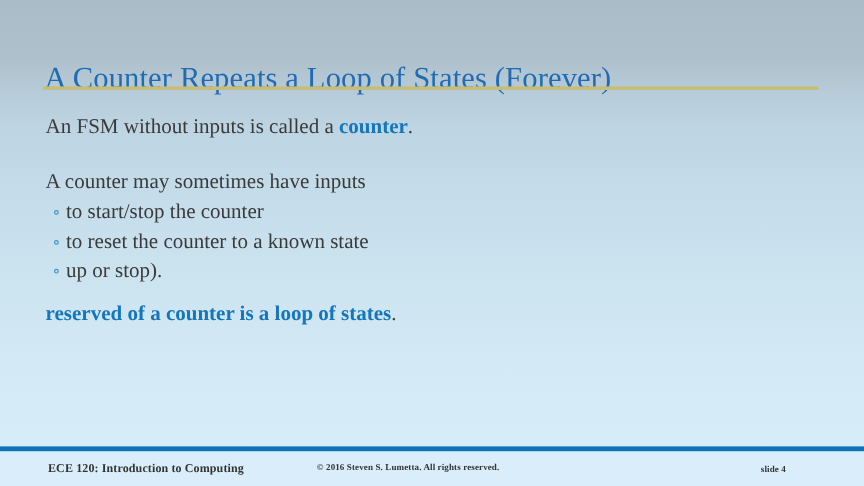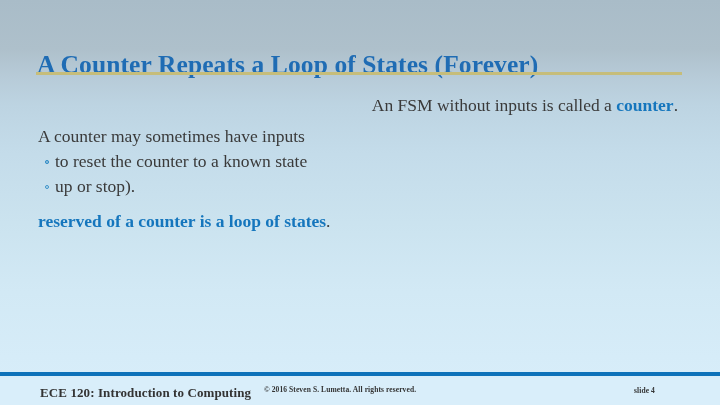--- a/index.html
+++ b/index.html
@@ -31,21 +31,21 @@
   }
 
   
   .title {
     position: absolute;
     left: 37px;
     top: 33px;
     font-size: 25.5px;
     line-height: 30px;
     color: #1f6cb4;
-    font-weight: bold;
+    font-weight: normal;
     letter-spacing: 0.1px;
     white-space: nowrap;
   }
   .title-rule {
     position: absolute;
     left: 36px;
     top: 72px;
     width: 646px;
     height: 3px;
     background: #c6bd7a;
@@ -58,21 +58,21 @@
     top: 94px;
     width: 640px;
     color: #3a3a3a;
     font-size: 17.5px;
     line-height: 23.5px;
   }
   .para {
     margin: 0 0 4px 0;
     white-space: nowrap;
   }
-  .para.p1 { margin-bottom: 7px; text-align: right; }
+  .para.p1 { margin-bottom: 22px; }
   .para.p2 { margin-bottom: 2px; }
   .bold-blue {
     color: #1576bd;
     font-weight: bold;
   }
   .bullets {
     list-style: none;
     margin: 0 0 0 0;
     padding: 0;
   }
@@ -114,21 +114,21 @@
     left: 0;
     top: 378px;
     width: 720px;
     height: 27px;
     background: #d9eefa;
   }
   .footer-left {
     position: absolute;
     left: 40px;
     top: 7px;
-    font-size: 13px;
+    font-size: 10px;
     color: #333333;
     font-weight: bold;
     letter-spacing: 0.1px;
   }
   .footer-center {
     position: absolute;
     left: 264px;
     top: 7px;
     font-size: 7.5px;
     color: #333333;
@@ -155,20 +155,21 @@
 
   <div class="body">
 
     <p class="para p1"><span>An FSM without inputs is called a </span><span class="bold-blue">counter</span><span>.</span></p>
 
     <p class="para p2">A counter may sometimes have inputs</p>
 
     <ul class="bullets">
       <li class="bullet">
         <span class="dot"></span>
+        <span>to start/stop the counter</span>
       </li>
       <li class="bullet">
         <span class="dot"></span>
         <span>to reset the counter to a known state</span>
       </li>
       <li class="bullet">
         <span class="dot"></span>
         <span class="line2">up or stop).</span>
       </li>
     </ul>

